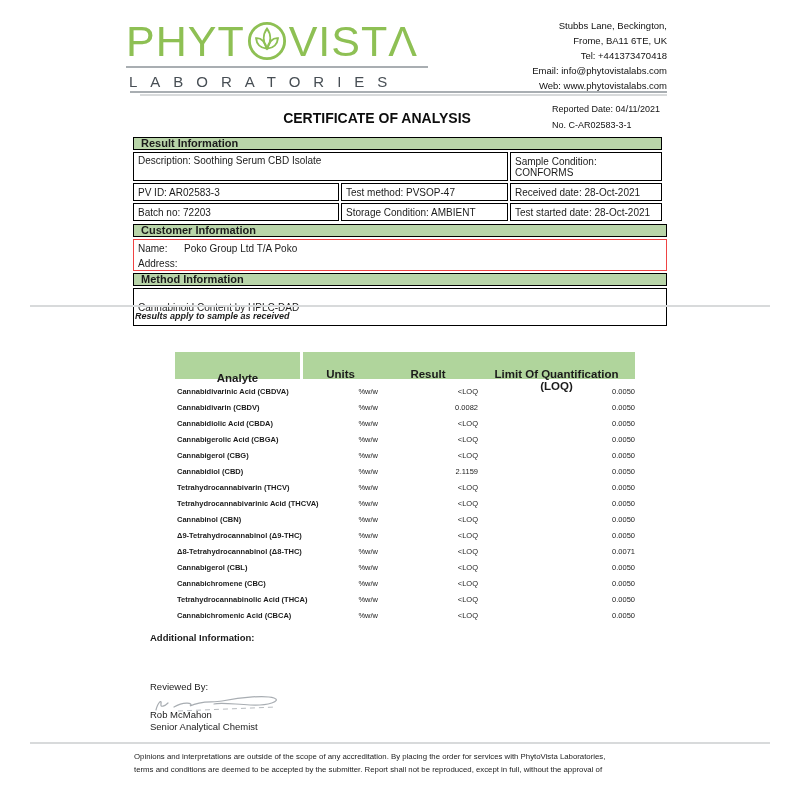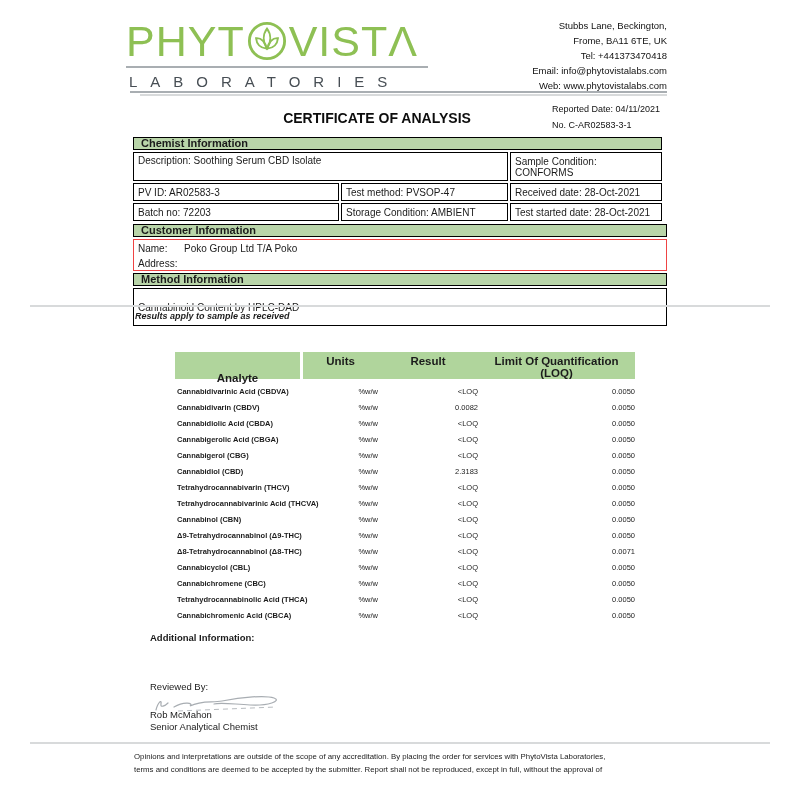--- a/index.html
+++ b/index.html
@@ -51,21 +51,21 @@
   .rule-foot{top:742px;}
 
   .results-note{position:absolute;left:135px;top:311px;font-size:9px;font-weight:bold;font-style:italic;}
 
   
   .rtable{position:absolute;left:175px;top:352px;width:460px;}
   .rt-header{display:flex;gap:3px;}
   .rt-h-analyte{width:125px;height:27px;background:var(--th-green);text-align:center;
     font-weight:bold;font-size:11.5px;padding-top:20px;}
   .rt-h-rest{flex:1;height:27px;background:var(--th-green);display:grid;grid-template-columns:75px 100px 157px;}
-  .rt-h-rest div{text-align:center;font-weight:bold;font-size:11.5px;padding-top:3px;}
+  .rt-h-rest div{text-align:center;font-weight:bold;font-size:11.5px;padding-top:16px;}
   .rt-body{margin-top:4px;}
   .rt-row{display:grid;grid-template-columns:125px 78px 100px 157px;height:16px;align-items:center;font-size:7.5px;}
   .rt-row .c-analyte{font-weight:bold;white-space:nowrap;padding-left:2px;}
   .rt-row .c-units,.rt-row .c-result,.rt-row .c-loq{text-align:right;}
 
   .addl{position:absolute;left:150px;top:632px;font-size:9.5px;font-weight:bold;}
   .reviewed{position:absolute;left:150px;top:681px;font-size:9.5px;}
   .signature{position:absolute;left:150px;top:690px;}
   .signer-name{position:absolute;left:150px;top:709px;font-size:9.5px;text-align:right;}
   .signer-title{position:absolute;left:150px;top:721px;font-size:9.5px;}
@@ -103,21 +103,21 @@
   <div class="hdr-rule1"></div>
   <div class="hdr-rule2"></div>
 
   <div class="doc-title">CERTIFICATE OF ANALYSIS</div>
   <div class="report-meta">
     <div>Reported Date: 04/11/2021</div>
     <div>No. C-AR02583-3-1</div>
   </div>
 
   <div class="section sample-sec">
-    <div class="sec-bar">Chemist Information</div>
+    <div class="sec-bar">Result Information</div>
     <div class="cell cell-desc">Description: Soothing Serum CBD Isolate</div>
     <div class="cell">Sample Condition: CONFORMS</div>
     <div class="cell cell-sm">PV ID: AR02583-3</div>
     <div class="cell cell-sm">Test method: PVSOP-47</div>
     <div class="cell cell-sm">Received date: 28-Oct-2021</div>
     <div class="cell cell-sm">Batch no: 72203</div>
     <div class="cell cell-sm">Storage Condition: AMBIENT</div>
     <div class="cell cell-sm">Test started date: 28-Oct-2021</div>
   </div>
 
@@ -184,21 +184,21 @@
     <div class="rt-row">
       <div class="c-analyte">Cannabigerol (CBG)</div>
       <div class="c-units">%w/w</div>
       <div class="c-result">&lt;LOQ</div>
       <div class="c-loq">0.0050</div>
     </div>
 
     <div class="rt-row">
       <div class="c-analyte">Cannabidiol (CBD)</div>
       <div class="c-units">%w/w</div>
-      <div class="c-result">2.3183</div>
+      <div class="c-result">2.1159</div>
       <div class="c-loq">0.0050</div>
     </div>
 
     <div class="rt-row">
       <div class="c-analyte">Tetrahydrocannabivarin (THCV)</div>
       <div class="c-units">%w/w</div>
       <div class="c-result">&lt;LOQ</div>
       <div class="c-loq">0.0050</div>
     </div>
 
@@ -224,21 +224,21 @@
     </div>
 
     <div class="rt-row">
       <div class="c-analyte">Δ8-Tetrahydrocannabinol (Δ8-THC)</div>
       <div class="c-units">%w/w</div>
       <div class="c-result">&lt;LOQ</div>
       <div class="c-loq">0.0071</div>
     </div>
 
     <div class="rt-row">
-      <div class="c-analyte">Cannabicyclol (CBL)</div>
+      <div class="c-analyte">Cannabigerol (CBL)</div>
       <div class="c-units">%w/w</div>
       <div class="c-result">&lt;LOQ</div>
       <div class="c-loq">0.0050</div>
     </div>
 
     <div class="rt-row">
       <div class="c-analyte">Cannabichromene (CBC)</div>
       <div class="c-units">%w/w</div>
       <div class="c-result">&lt;LOQ</div>
       <div class="c-loq">0.0050</div>

